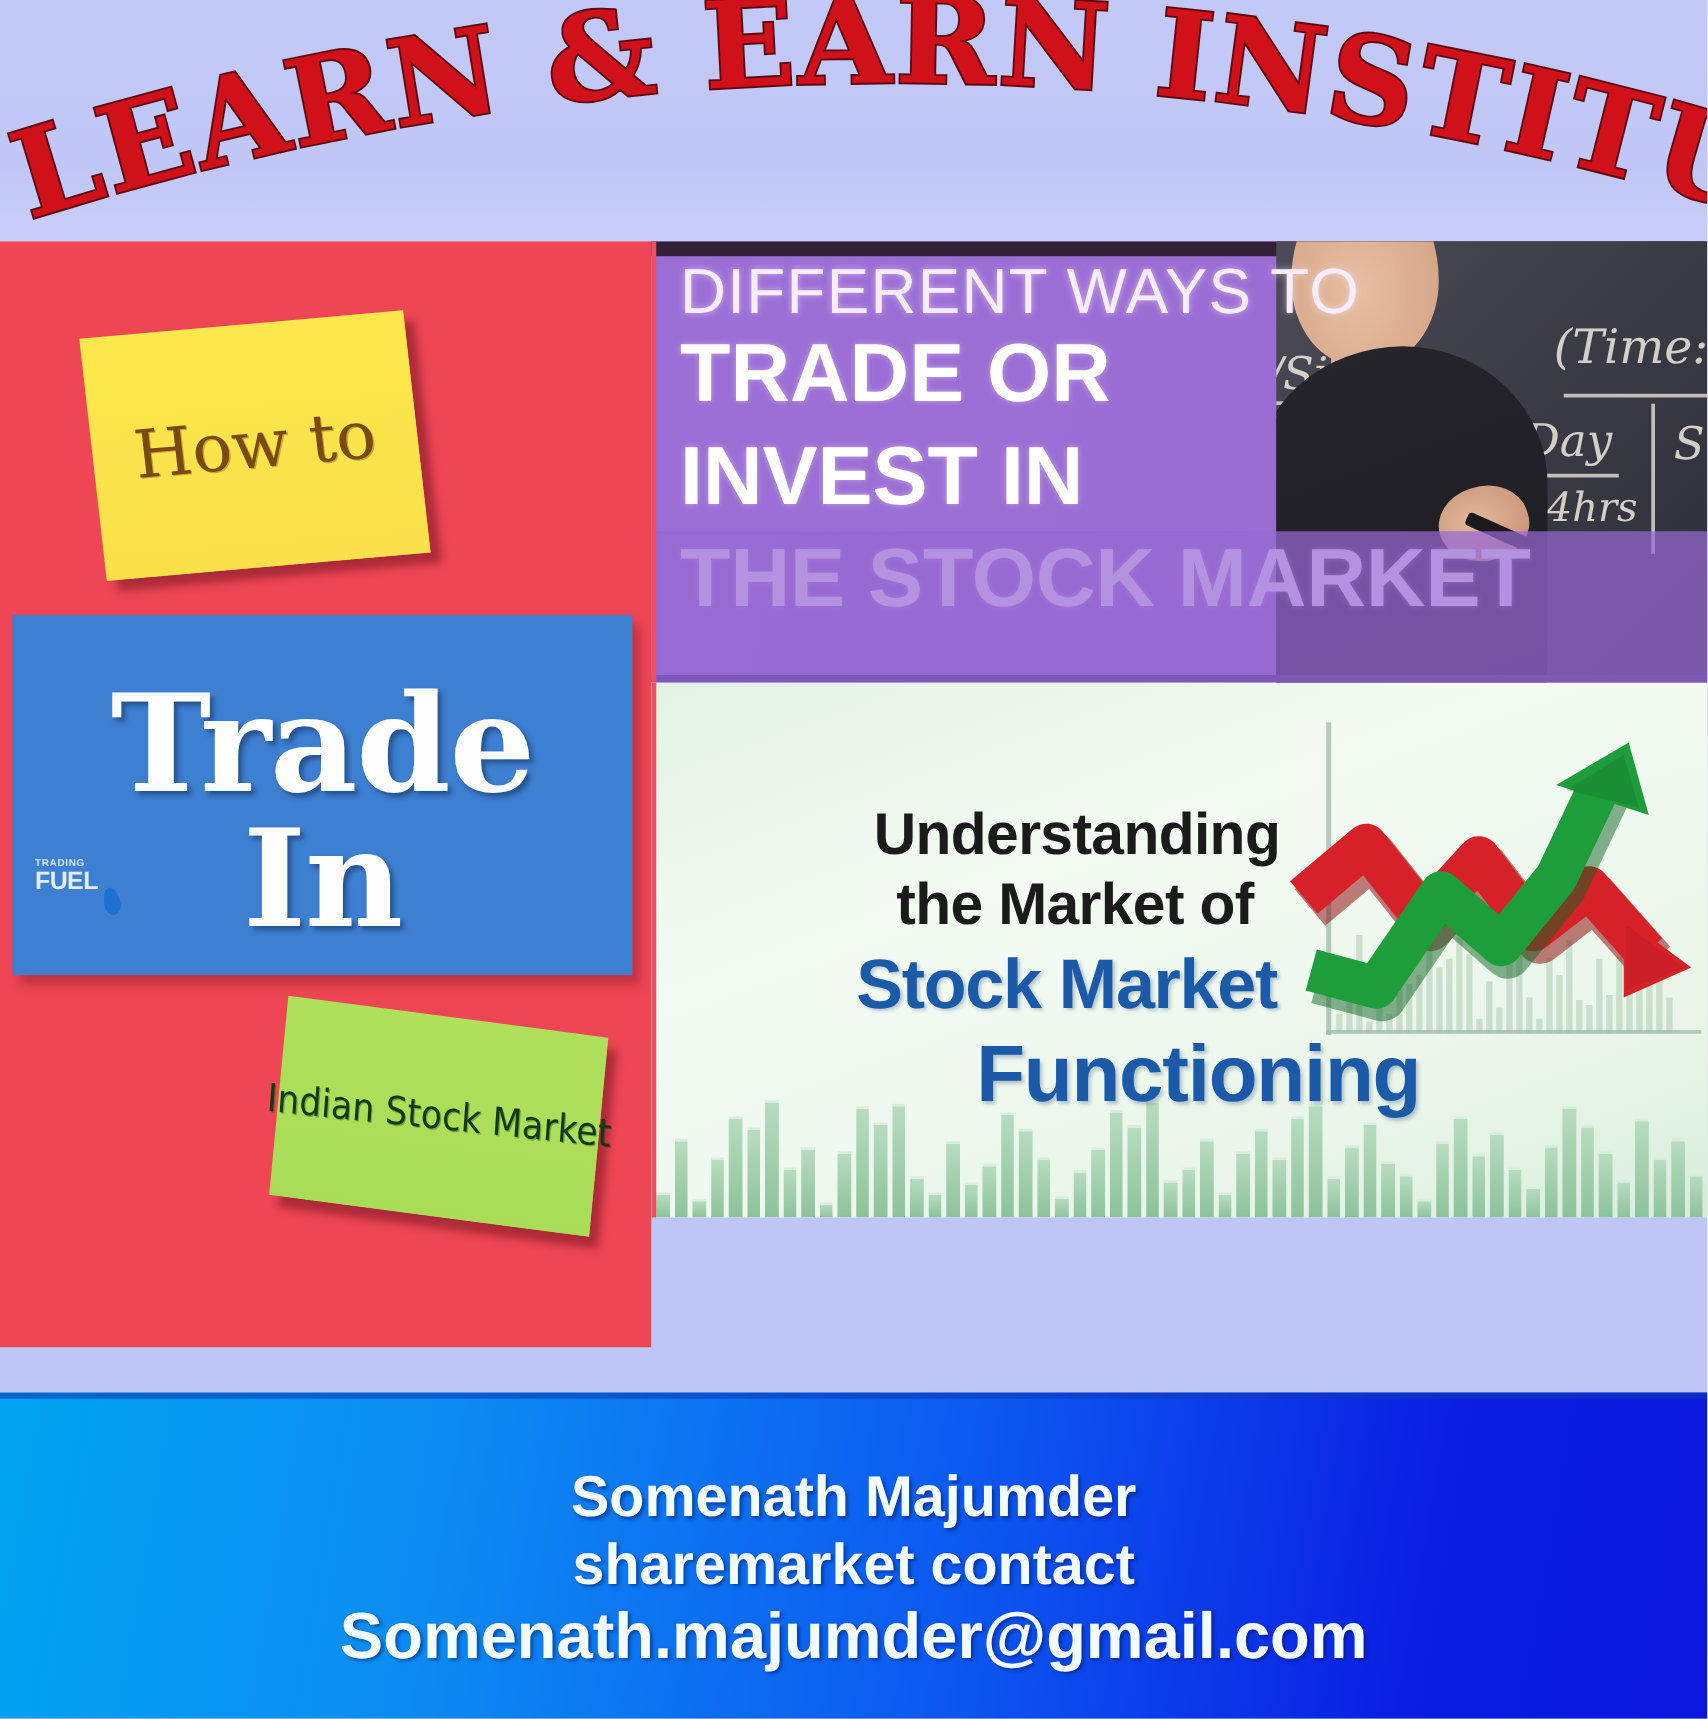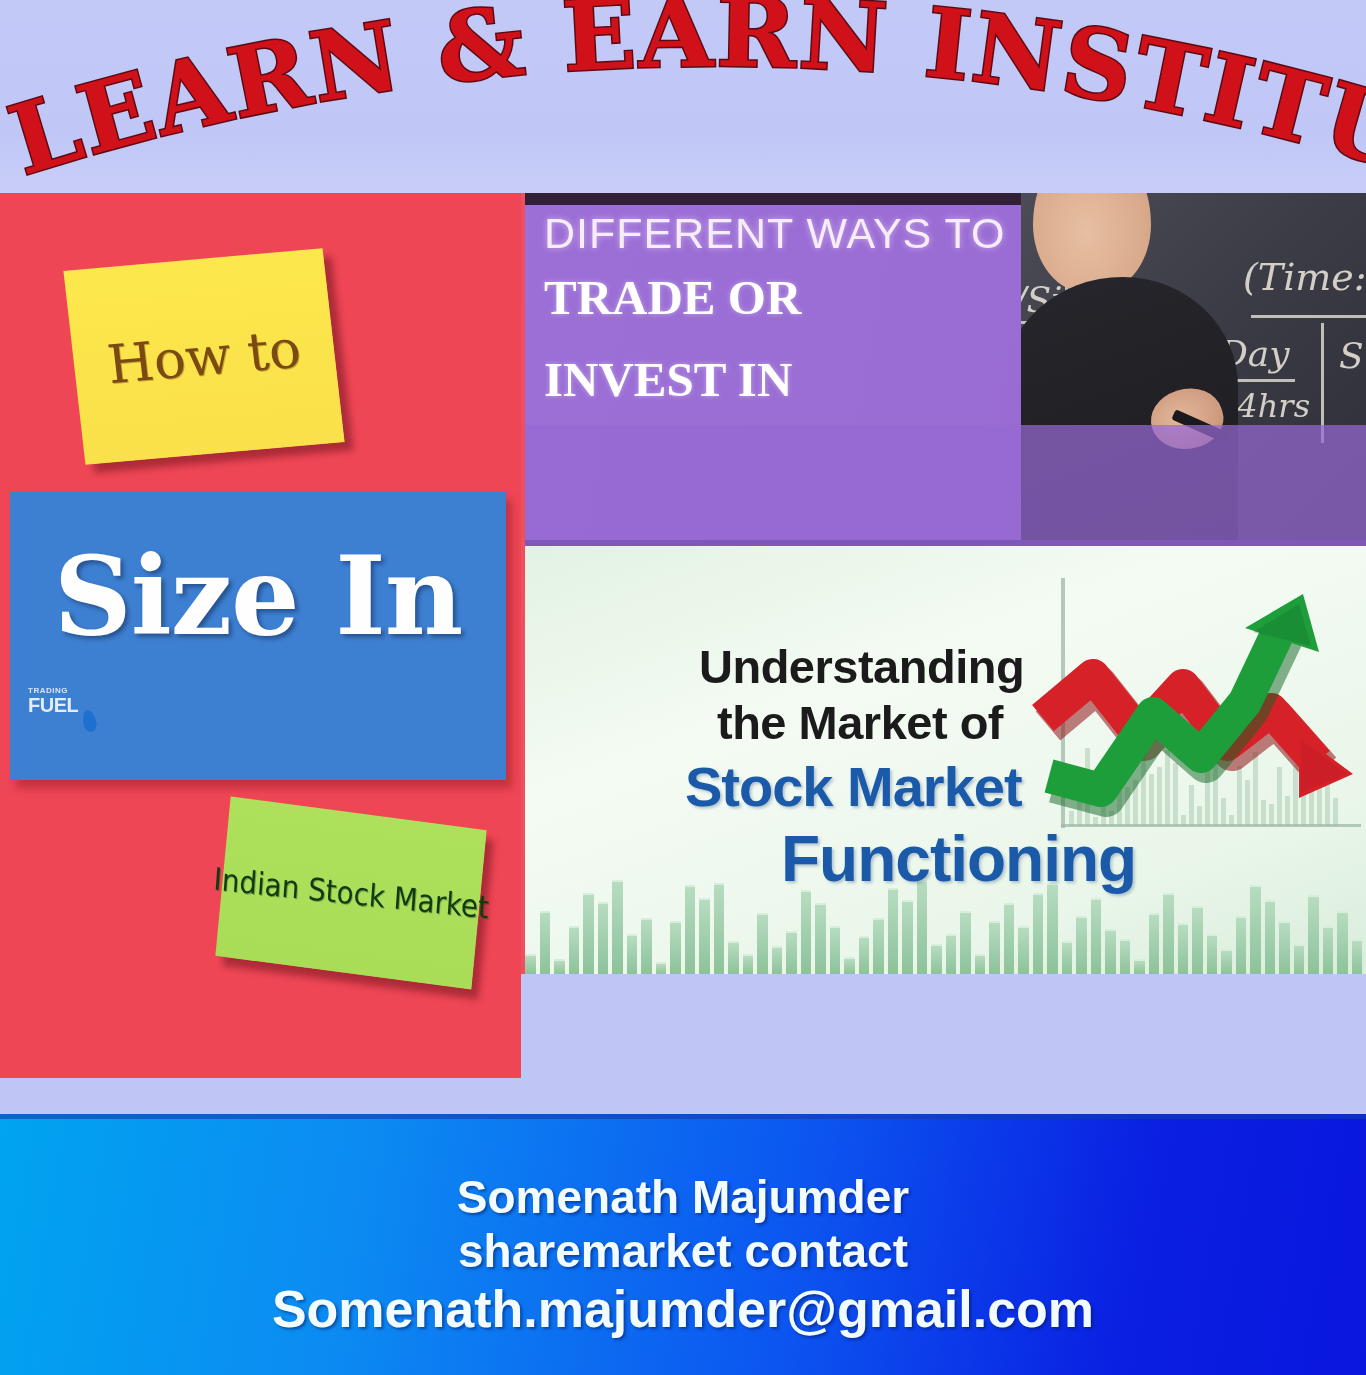--- a/index.html
+++ b/index.html
@@ -181,30 +181,30 @@
   }
   .purple-text {
     position: absolute;
     left: 23px;
     top: 16px;
     width: 820px;
     z-index: 4;
   }
   .pt-small {
     font-family: "Liberation Sans", sans-serif;
-    font-size: 43px;
+    font-size: 51px;
     font-weight: normal;
     color: #F6EDFB;
     letter-spacing: 1px;
     line-height: 48px;
     text-shadow: 0 0 6px rgba(255,230,255,.55);
   }
   .pt-big {
-    font-family: Liberation Serif, serif;
-    font-size: 49px;
+    font-family: Liberation Sans, sans-serif;
+    font-size: 66px;
     font-weight: bold;
     color: #FFFFFF;
     letter-spacing: 0px;
     line-height: 82px;
     text-shadow: 0 0 5px rgba(255,240,255,.4);
   }
   .board-photo {
     position: absolute;
     left: 500px;
     top: 0px;
@@ -472,21 +472,21 @@
 
   <div class="mid">
 
     <div class="left-panel">
 
       <div class="sticky sticky-yellow">
         <span class="txt">How to</span>
       </div>
 
       <div class="blue-box">
-        <div class="trade-in">Size In</div>
+        <div class="trade-in">Trade In</div>
         <div class="fuel-logo">
           <div class="l1">TRADING</div>
           <div class="l2">FUEL</div>
           <span class="fuel-drop"></span>
         </div>
       </div>
 
       <div class="sticky sticky-green">
         <span class="txt">Indian Stock Market</span>
       </div>
@@ -517,20 +517,21 @@
         <span class="teacher-hand"></span>
         <span class="marker"></span>
       </div>
 
       <div class="purple-overlay"></div>
 
       <div class="purple-text">
         <div class="pt-small">DIFFERENT WAYS TO</div>
         <div class="pt-big">TRADE OR</div>
         <div class="pt-big">INVEST IN</div>
+        <div class="pt-big">THE STOCK MARKET</div>
       </div>
 
       <div class="purple-bottombar"></div>
     </div>
 
     <div class="green-panel">
       <div class="green-leftedge"></div>
 
       <div class="axis-v"></div>
       <div class="axis-h"></div>

